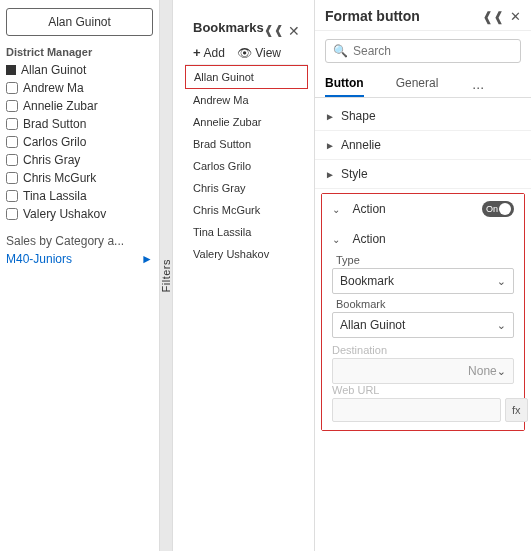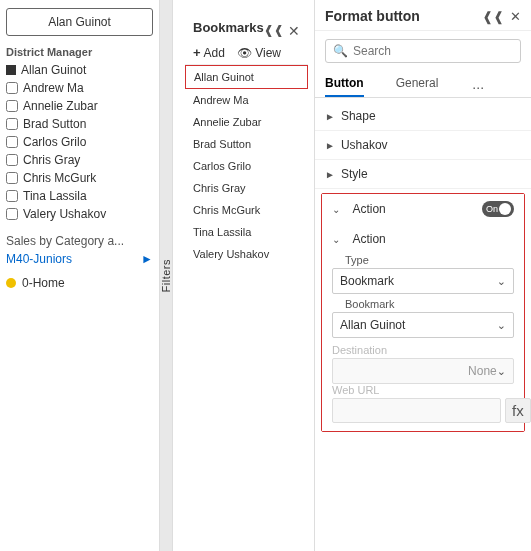--- a/index.html
+++ b/index.html
@@ -147,38 +147,38 @@
       margin-left: auto;
     }
     .toggle-label { font-size: 9px; color: #fff; position: absolute; left: 4px; }
 
     .action-body { padding: 4px 10px 8px; background: #fff; }
     .sub-action-row {
       display: flex; align-items: center; gap: 6px;
       padding: 4px 0;
       cursor: pointer;
     }
-    .field-label { font-size: 11px; color: #555; margin: 4px 13px 2px; }
+    .field-label { font-size: 11px; color: #555; margin: 4px 4px 2px; }
     .dropdown {
       display: flex; align-items: center; justify-content: space-between;
       border: 1px solid #ccc; border-radius: 2px; padding: 5px 7px;
       background: #fff; cursor: pointer; font-size: 12px; color: #333;
     }
     .dropdown-arrow { font-size: 11px; color: #555; }
 
     .destination-label { font-size: 11px; color: #bbb; margin: 6px 0 2px; }
     .destination-dropdown {
       display: flex; align-items: center; justify-content: flex-end;
       border: 1px solid #ddd; border-radius: 2px; padding: 5px 7px;
       background: #f9f9f9; cursor: pointer; font-size: 12px; color: #999;
     }
     .weburl-label { font-size: 11px; color: #bbb; margin-bottom: 2px; }
     .weburl-input-row { display: flex; gap: 4px; }
     .weburl-input { border: 1px solid #ddd; border-radius: 2px; padding: 4px 6px; font-size: 12px; color: #999; flex: 1; background: #f9f9f9; outline: none; }
-    .fx-btn { border: 1px solid #ddd; background: #f0f0f0; padding: 3px 6px; font-size: 15px; cursor: pointer; border-radius: 2px; color: #555; }
+    .fx-btn { border: 1px solid #ddd; background: #f0f0f0; padding: 3px 6px; font-size: 11px; cursor: pointer; border-radius: 2px; color: #555; }
 
     
     .bk-nav { display: flex; gap: 4px; font-size: 13px; color: #555; }
   </style>
 </head>
 <body>
 
 <div class="left-panel">
   <div class="button-outline">Alan Guinot</div>
   <div class="section-title">District Manager</div>
@@ -218,24 +218,20 @@
     <div class="checkbox-item">
       <input type="checkbox" style="">
       <span>Valery Ushakov</span>
     </div>
   </div>
   <div class="left-bottom">
     <div>Sales by Category a...</div>
     <div class="m40-row">
       <span>M40-Juniors</span>
       <span>►</span>
-    </div>
-    <div class="home-row">
-      <span class="yellow-circle"></span>
-      <span>0-Home</span>
     </div>
   </div>
 </div>
 
 <div class="bookmarks-panel">
   <div class="filters-tab">
     <span class="filters-text">Filters</span>
   </div>
   <div class="bookmarks-content">
     <div class="bookmarks-header">
@@ -297,21 +293,21 @@
 
   <div class="sections">
 
     <div class="section-row">
       <span class="section-chevron">►</span>
       <span class="section-label">Shape</span>
     </div>
 
     <div class="section-row">
       <span class="section-chevron">►</span>
-      <span class="section-label">Ushakov</span>
+      <span class="section-label">Annelie</span>
     </div>
 
     <div class="section-row">
       <span class="section-chevron">►</span>
       <span class="section-label">Style</span>
     </div>
 
     <div class="action-section">
       <div class="action-header">
         <div class="action-left">

